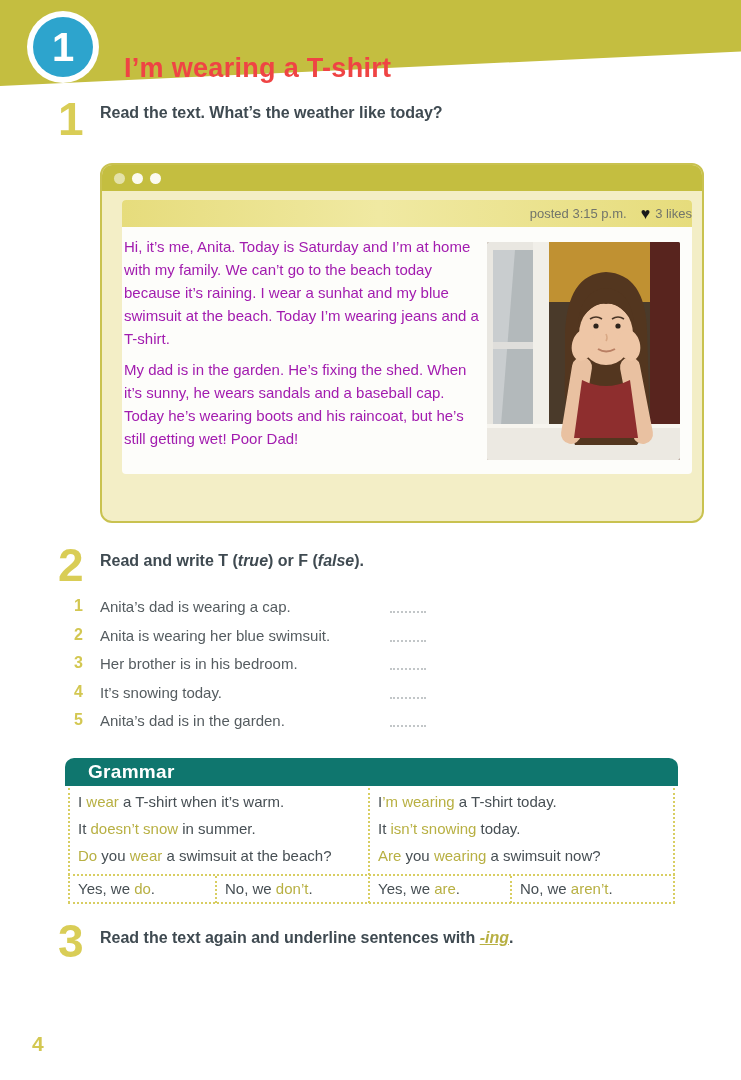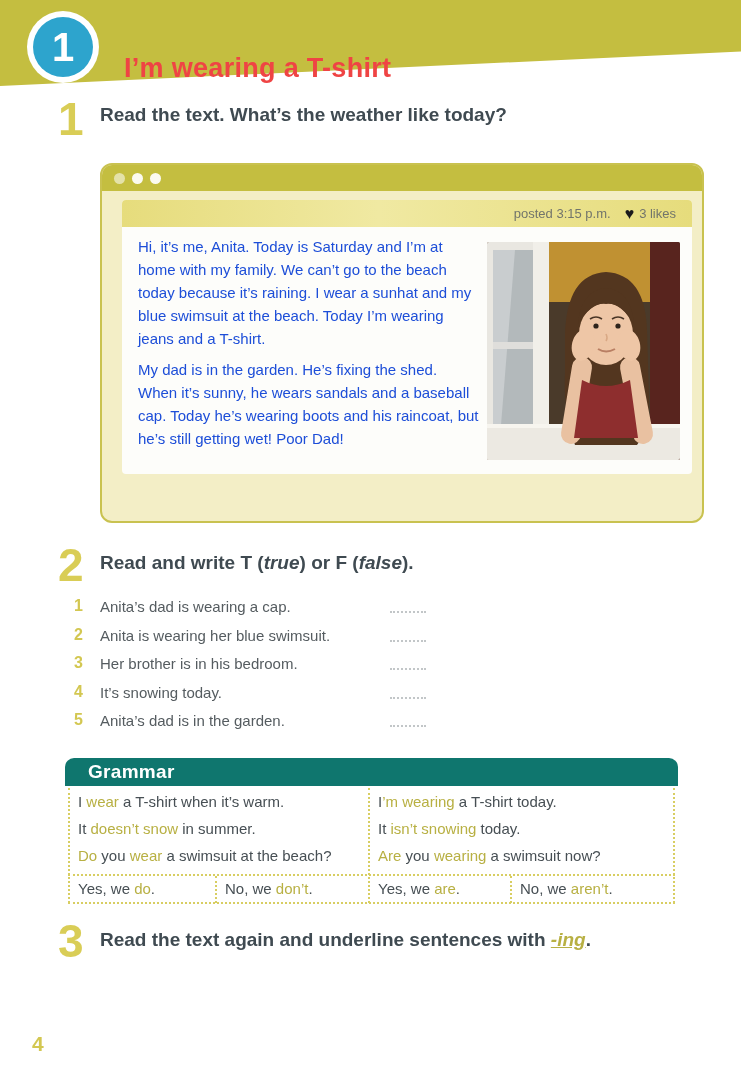--- a/index.html
+++ b/index.html
@@ -31,21 +31,21 @@
   .unit-title {
     position:absolute; left:124px; top:18px;
     color:#ef4444; font-size:27px; font-weight:bold; letter-spacing:.3px;margin-top:35px;
   }
 
   
   .ex-num {
     position:absolute; color:#d9cd56; font-size:46px; font-weight:bold; line-height:1;
   }
   .ex-instruction {
-    position:absolute; color:#3f4a51; font-size:19px; font-weight:bold;
+    position:absolute; color:#3f4a51; font-size:16px; font-weight:bold;
   }
   .ex-instruction .it { font-style:italic; }
   .ing-hl { color:#b8b043; font-style:italic; text-decoration:underline; }
 
   
   .post-window {
     position:absolute; left:100px; top:163px; width:604px; height:360px;
     background:#f3eec6; border:2px solid #c9c250; border-radius:12px;
     overflow:hidden;
   }
@@ -57,26 +57,26 @@
   .dot1 { opacity:.55; } .dot2 { opacity:.92; } .dot3 { opacity:.92; }
 
   .post-card {
     margin:9px 10px 12px 20px; width:570px;
     background:#fdfdfa; border-radius:4px; overflow:hidden;
   }
   .post-meta-bar {
     height:27px;
     background:linear-gradient(90deg,#e6dc7c,#f0e9a2 45%,#e6dc7c);
     display:flex; align-items:center; justify-content:flex-end;
-    padding-right:16px; font-size:13px; color:#72756b;
+    padding-right:0; font-size:13px; color:#72756b;
   }
   .heart { color:#1a1a1a; font-size:16px; margin:0 5px 0 14px; line-height:1; }
   .post-body {
-    padding:8px 12px 10px 16px;
-    font-size:15px; line-height:23px; color:#1d4ed8;
+    padding:8px 12px 10px 2px;
+    font-size:15px; line-height:23px; color:#a21caf;
     overflow:hidden;
   }
   .post-photo {
     float:right; width:193px; height:218px;
     margin:7px 0 4px 8px; border-radius:2px; overflow:hidden;
   }
   .post-body p { margin-bottom:8px; }
   .post-body p:last-child { margin-bottom:0; }
 
   

